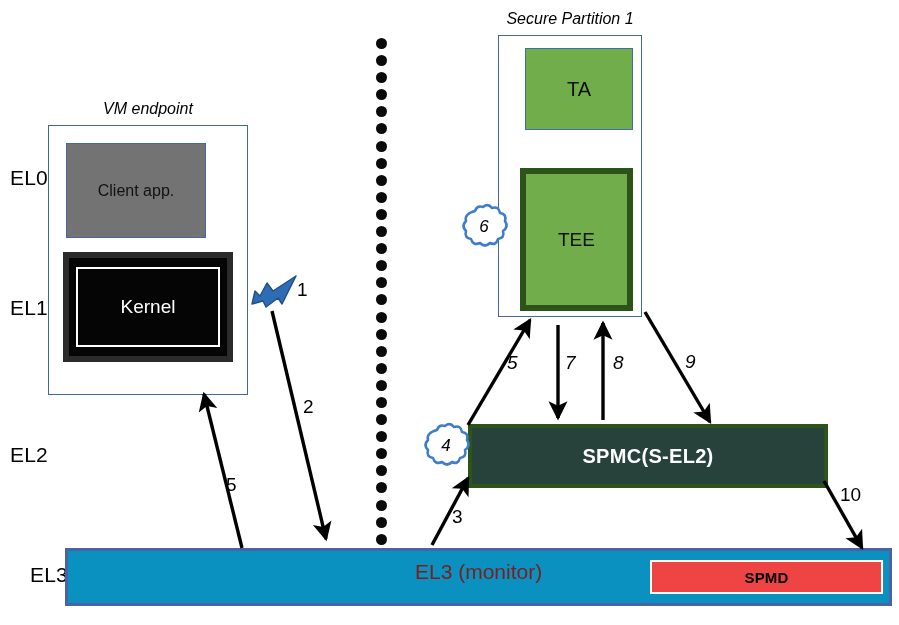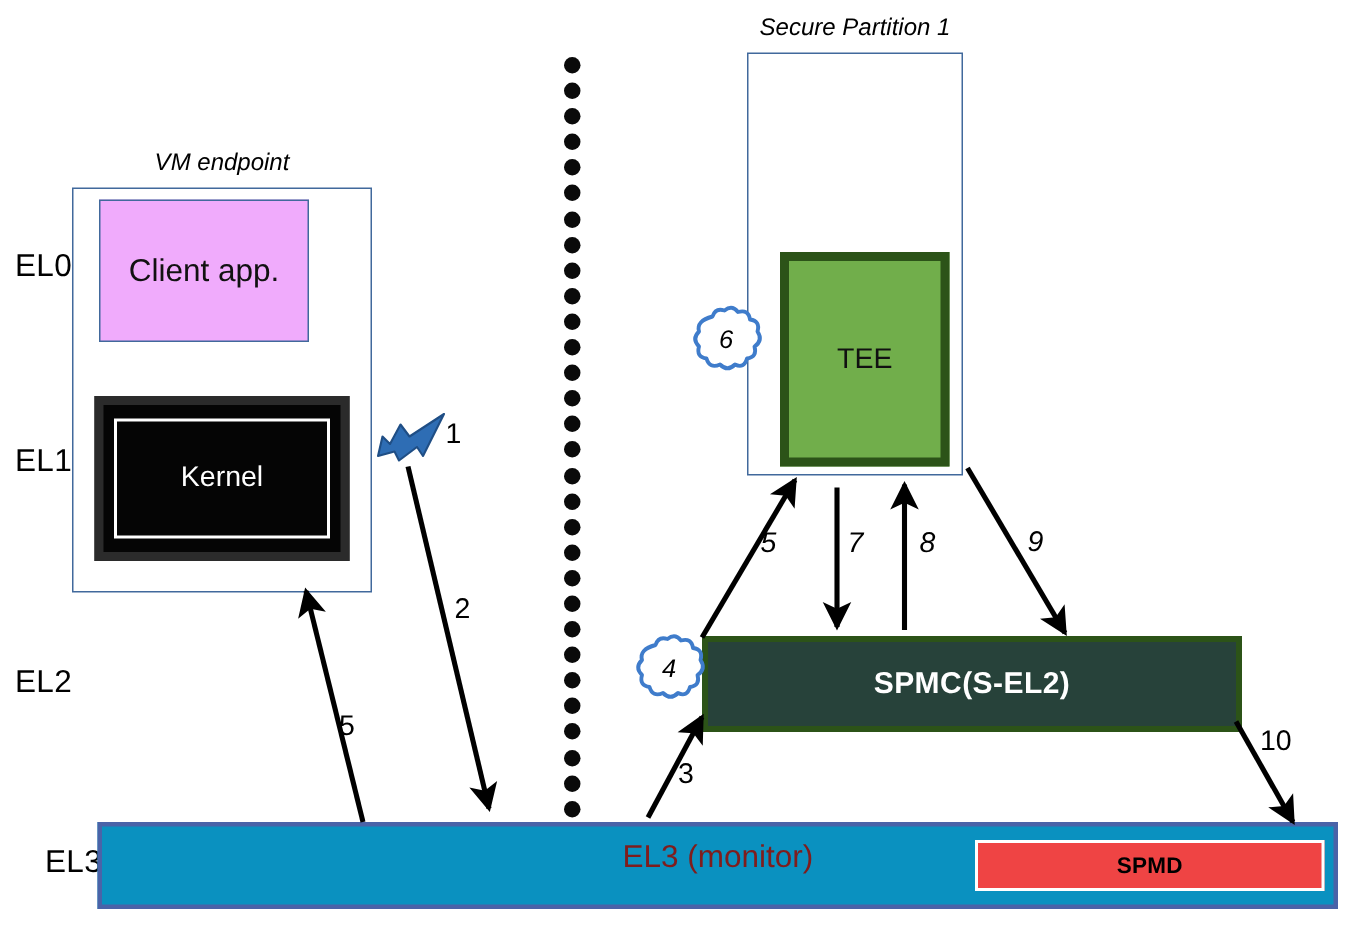--- a/index.html
+++ b/index.html
@@ -17,27 +17,27 @@
   
   #vm-endpoint{
     left:48px;top:125px;width:200px;height:270px;
     border:1.4px solid #41699c;background:#fff;box-sizing:border-box;
   }
   #vm-endpoint-title{
     left:48px;top:100px;width:200px;text-align:center;
     font-style:italic;font-size:16px;color:#000;
   }
   #client-app{
-    left:66px;top:133px;width:140px;height:95px;
-    background:#f0abfc;border:1.3px solid #41699c;box-sizing:border-box;
-    display:flex;align-items:center;justify-content:center;
-    font-size:21px;color:#111;
+    left:66px;top:143px;width:140px;height:95px;
+    background:#737373;border:1.3px solid #41699c;box-sizing:border-box;
+    display:flex;align-items:center;justify-content:center;
+    font-size:16px;color:#111;
   }
   #kernel-outer{
-    left:63px;top:264px;width:170px;height:110px;
+    left:63px;top:252px;width:170px;height:110px;
     background:#050505;border:6px solid #2b2b2b;box-sizing:border-box;
     display:flex;align-items:center;justify-content:center;
   }
   #kernel-inner{
     width:144px;height:80px;border:2px solid #ffffff;box-sizing:border-box;
     display:flex;align-items:center;justify-content:center;
     color:#fff;font-size:19px;
   }
 
   
@@ -118,20 +118,21 @@
 
   <div class="abs" id="vm-endpoint-title">VM endpoint</div>
   <div class="abs" id="vm-endpoint"></div>
   <div class="abs" id="client-app">Client app.</div>
   <div class="abs" id="kernel-outer">
     <div id="kernel-inner">Kernel</div>
   </div>
 
   <div class="abs" id="secure-partition-title">Secure Partition 1</div>
   <div class="abs" id="secure-partition"></div>
+  <div class="abs" id="ta-box">TA</div>
   <div class="abs" id="tee-box">TEE</div>
 
   <div class="abs" id="spmc-box">SPMC(S-EL2)</div>
 
   <div class="abs" id="el3-bar"></div>
   <div class="abs" id="el3-monitor-label">EL3 (monitor)</div>
   <div class="abs" id="spmd-box">SPMD</div>
 
   <div class="abs" id="divider">
     <i></i>

